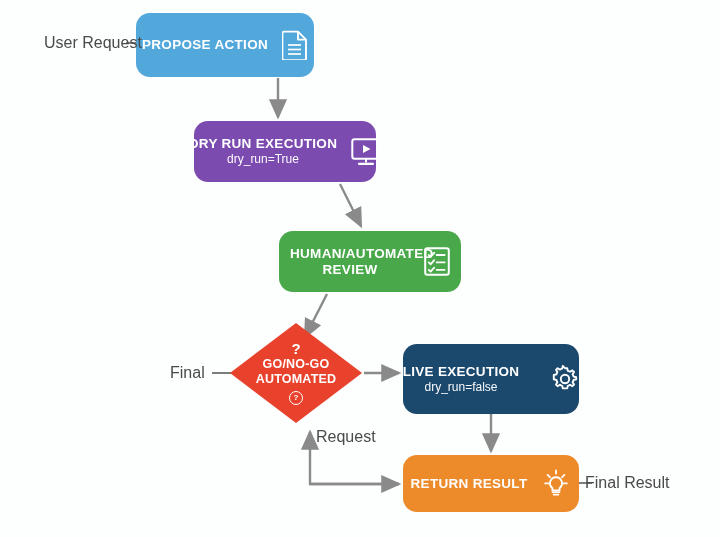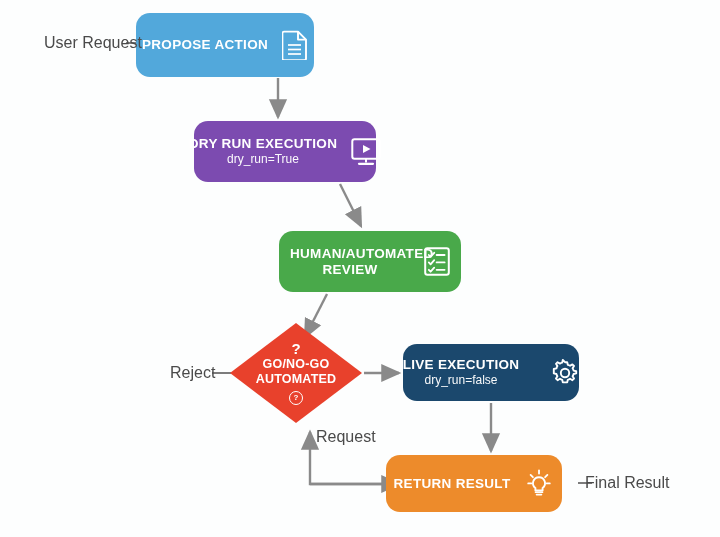--- a/index.html
+++ b/index.html
@@ -66,22 +66,22 @@
     flex: 0 0 auto;
     display: flex;
     align-items: center;
     justify-content: center;
   }
 
   
   #node-propose  { left: 136px; top: 13px;  width: 178px; height: 64px;  background: #52a8db; }
   #node-dryrun   { left: 194px; top: 121px; width: 182px; height: 61px;  background: #7c4bb0; }
   #node-review   { left: 279px; top: 231px; width: 182px; height: 61px;  background: #49a94a; }
-  #node-live     { left: 403px; top: 344px; width: 176px; height: 57px;  background: #1b486d; gap: 32px; }
-  #node-return   { left: 386px; top: 455px; width: 176px; height: 57px;  background: #ed8b2b; }
+  #node-live     { left: 403px; top: 344px; width: 176px; height: 70px;  background: #1b486d; gap: 32px; }
+  #node-return   { left: 403px; top: 455px; width: 176px; height: 57px;  background: #ed8b2b; }
 
   
   #node-decision {
     position: absolute;
     left: 230px;
     top: 323px;
     width: 132px;
     height: 100px;
     z-index: 3;
   }
@@ -176,21 +176,21 @@
     <line x1="491" y1="403" x2="491" y2="451" stroke="#8a8a8a" stroke-width="2.4" marker-end="url(#arrowhead)"></line>
 
     <polyline points="399,484 310,484 310,432" fill="none" stroke="#8a8a8a" stroke-width="2.4" marker-end="url(#arrowhead)"></polyline>
     <polyline points="310,484 399,484" fill="none" stroke="#8a8a8a" stroke-width="2.4" marker-end="url(#arrowhead)"></polyline>
 
     <line x1="578" y1="483" x2="592" y2="483" stroke="#6e6e6e" stroke-width="1.8"></line>
   </svg>
 
   <div class="ext-label" id="label-user-request">User Request</div>
 
-  <div class="ext-label" id="label-reject">Reject</div>
+  <div class="ext-label" id="label-reject">Final</div>
 
   <div class="ext-label" id="label-approve">Request</div>
 
   <div class="ext-label" id="label-final-result">Final Result</div>
 
   <div class="node" id="node-dryrun">
     <div class="labels">
       <div class="title">DRY RUN EXECUTION</div>
       <div class="sub">dry_run=True</div>
     </div>

